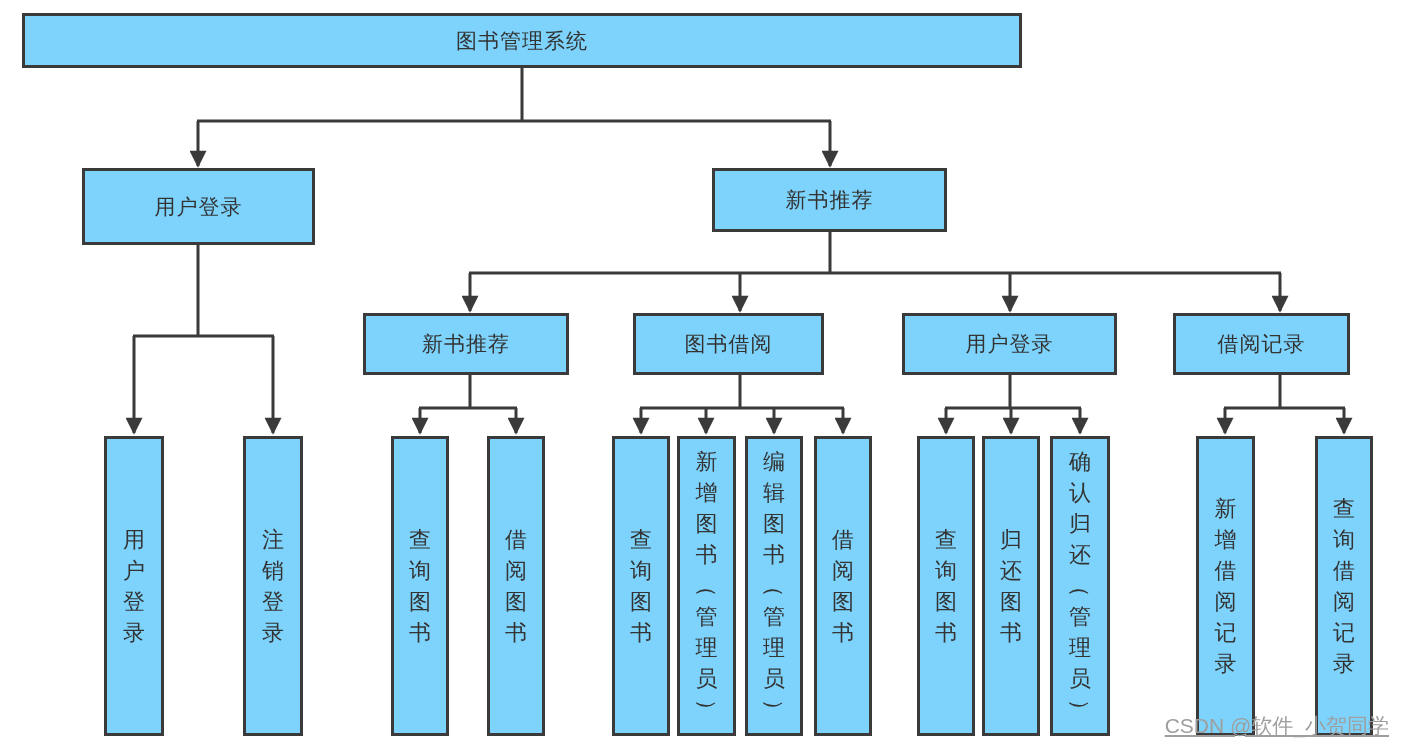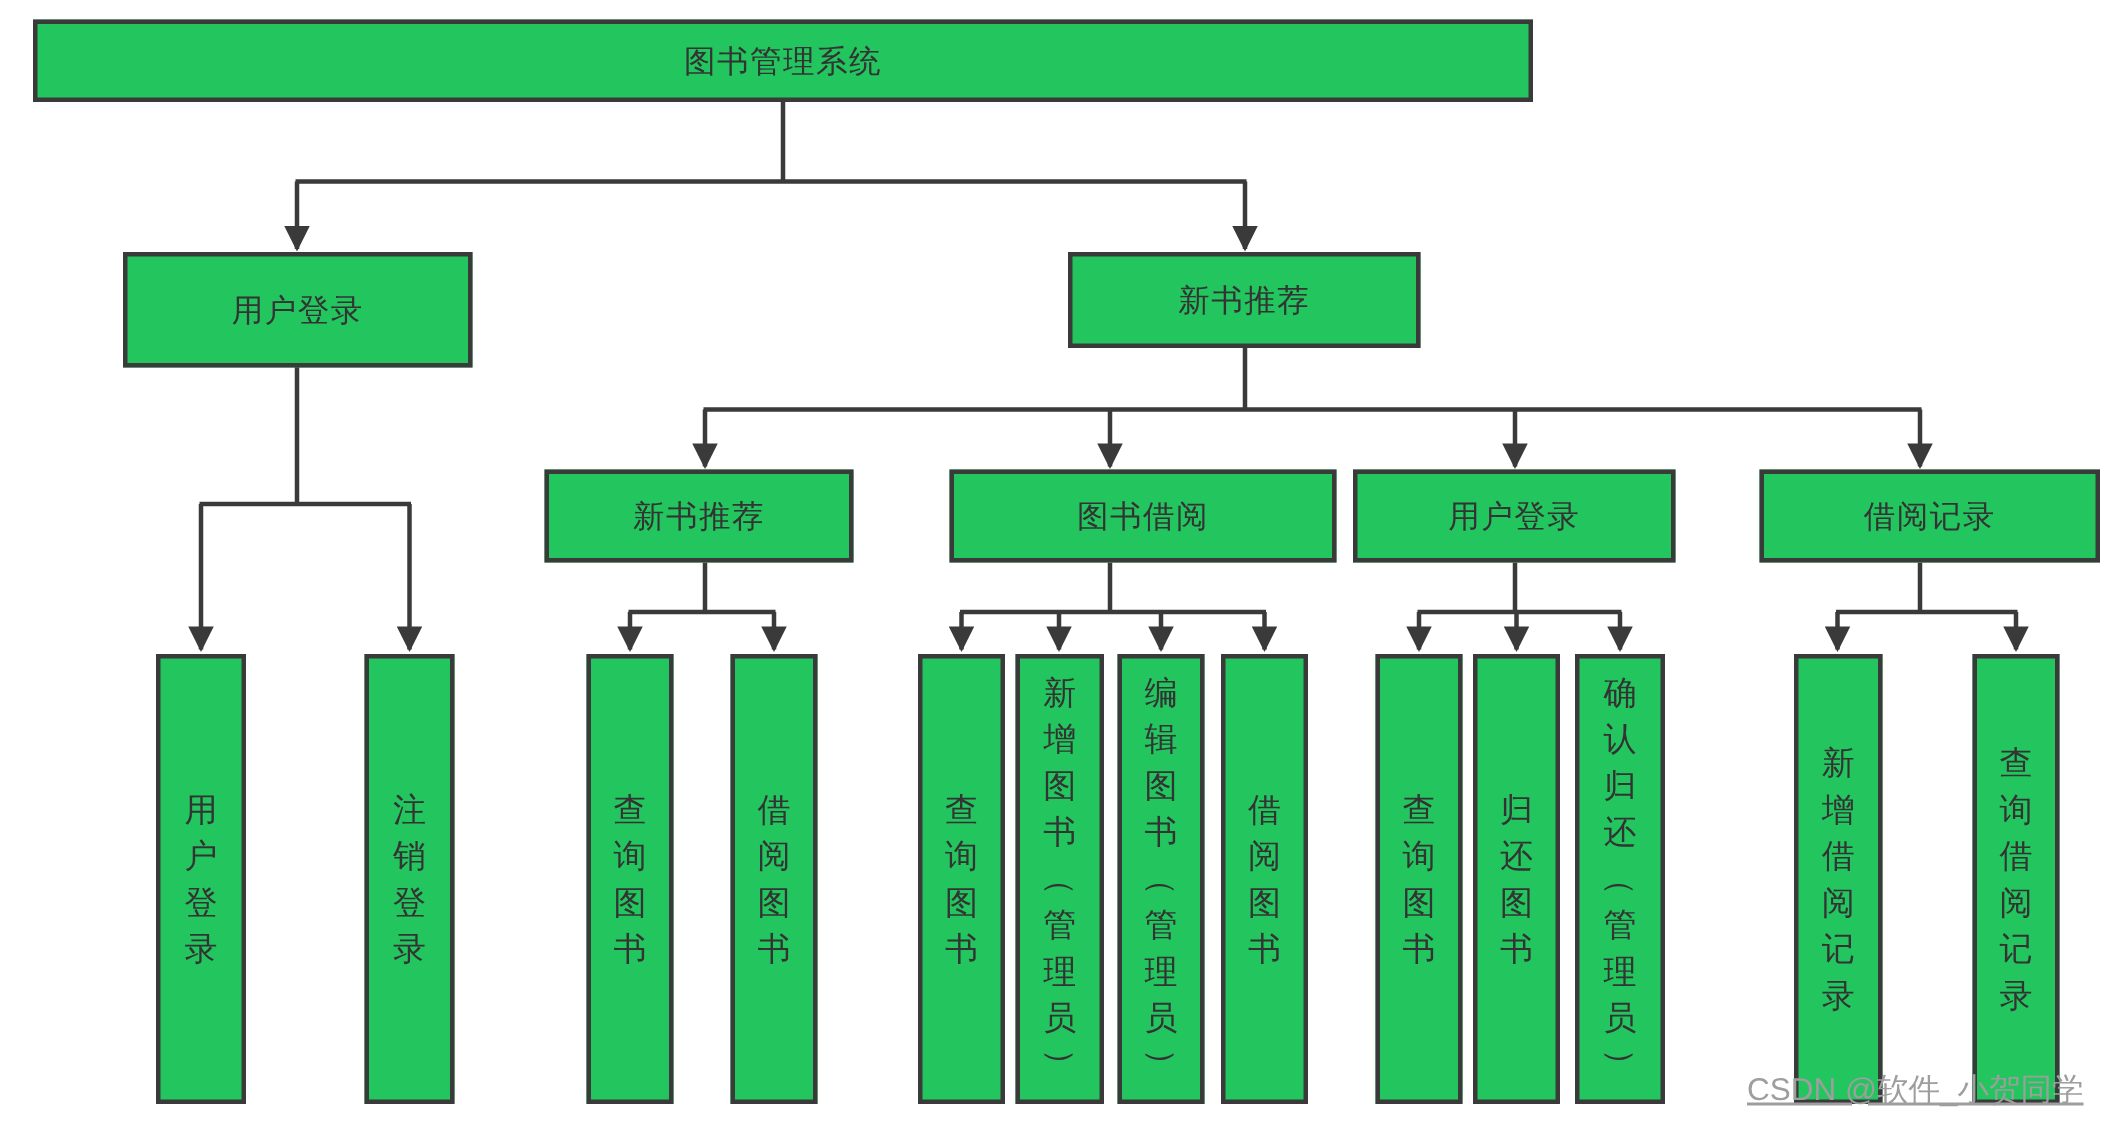--- a/index.html
+++ b/index.html
@@ -7,21 +7,21 @@
     position:relative;
     width:1405px;height:747px;
     overflow:hidden;
     font-family:"Liberation Sans",sans-serif;
     color:#333333;
   }
   .connectors{position:absolute;left:0;top:0;width:1405px;height:747px;}
   .node{
     position:absolute;
     box-sizing:border-box;
-    background:#22c55e;
+    background:#7dd3fc;
     border:3px solid #3a3a3a;
     display:flex;
     align-items:center;
     justify-content:center;
   }
   .hlabel{
     font-size:21px;
     letter-spacing:1px;
     white-space:nowrap;
   }
@@ -107,27 +107,27 @@
 <div class="node" style="left:82px;top:168px;width:233px;height:77px">
   <span class="hlabel">用户登录</span>
 </div>
 <div class="node" style="left:712px;top:168px;width:235px;height:64px">
   <span class="hlabel">新书推荐</span>
 </div>
 
 <div class="node" style="left:363px;top:313px;width:206px;height:62px">
   <span class="hlabel">新书推荐</span>
 </div>
-<div class="node" style="left:633px;top:313px;width:258px;height:62px">
+<div class="node" style="left:633px;top:313px;width:191px;height:62px">
   <span class="hlabel">图书借阅</span>
 </div>
 <div class="node" style="left:902px;top:313px;width:215px;height:62px">
   <span class="hlabel">用户登录</span>
 </div>
-<div class="node" style="left:1173px;top:313px;width:227px;height:62px">
+<div class="node" style="left:1173px;top:313px;width:177px;height:62px">
   <span class="hlabel">借阅记录</span>
 </div>
 
 <div class="node" style="left:104px;top:436px;width:60px;height:300px">
   <div class="vlabel">
       <span>用</span>
       <span>户</span>
       <span>登</span>
       <span>录</span>
     </div>

